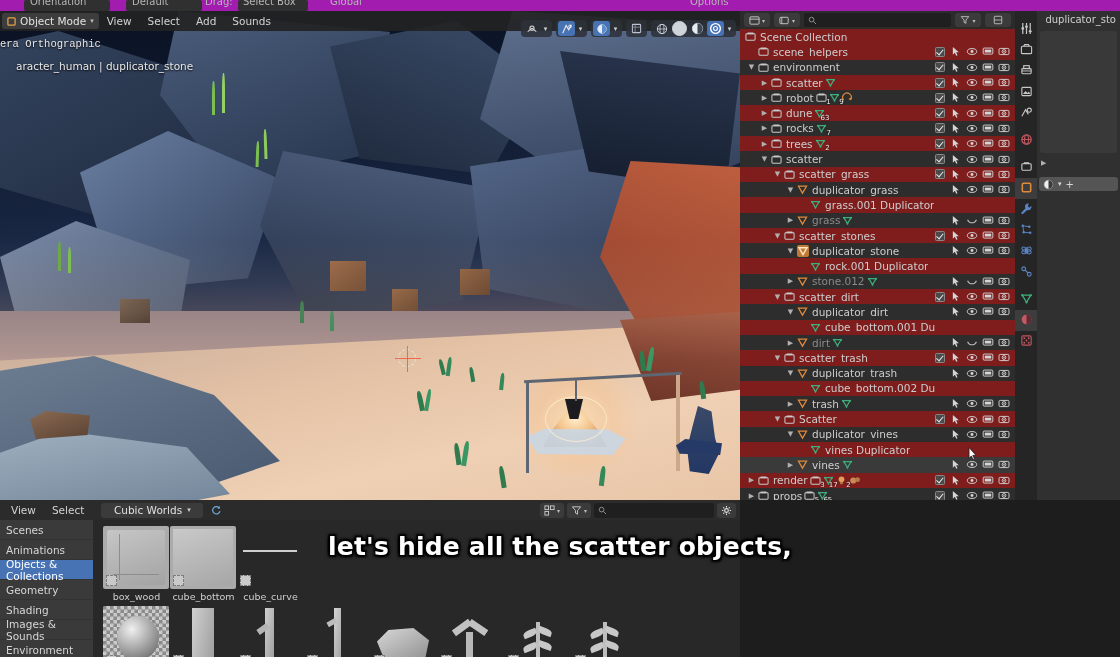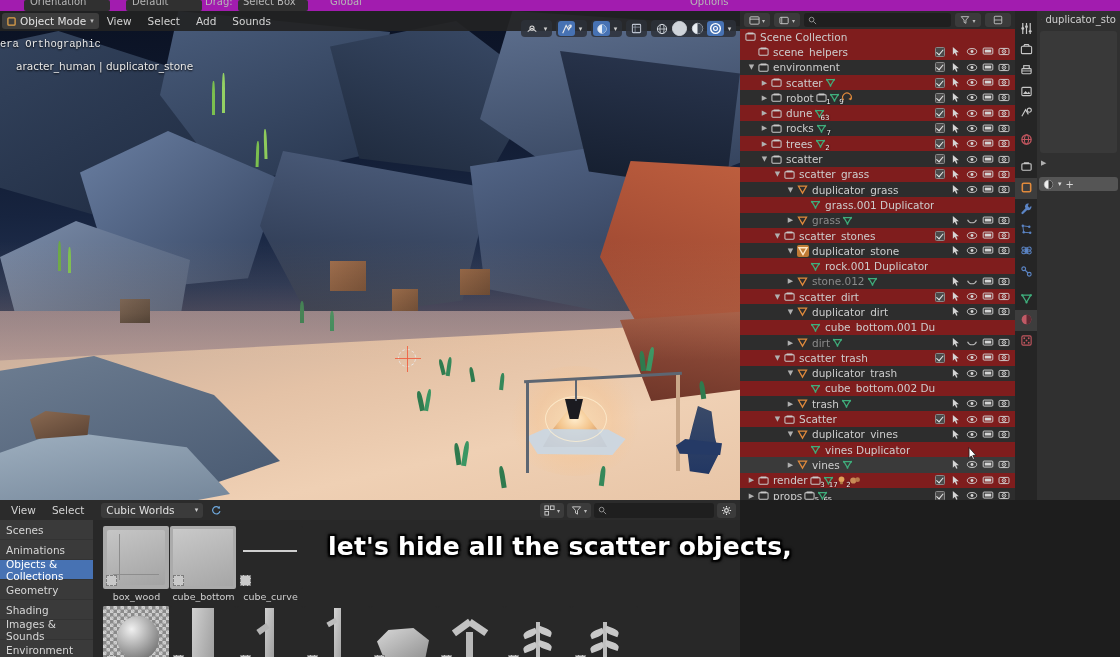--- a/index.html
+++ b/index.html
@@ -67,21 +67,21 @@
   .ptab.act{background:#3d3d3d;}
   .pbody{position:absolute;left:22px;top:0;right:0;bottom:0;background:#303030;}
   .pbread{height:16px;display:flex;align-items:center;gap:4px;padding:0 4px;font-size:10px;color:#cfcfcf;}
   .ppanel{margin:4px 3px;height:122px;background:#393939;border-radius:3px;}
   .prow{position:absolute;left:26px;right:2px;height:14px;background:#555;border-radius:3px;display:flex;align-items:center;gap:4px;padding:0 4px;box-sizing:border-box;font-size:10px;}
 
   
   .asset{position:absolute;left:0;top:500px;width:740px;height:157px;background:#303030;overflow:hidden;}
   .as-head{height:20px;background:#2b2b2b;display:flex;align-items:center;gap:2px;padding-left:4px;box-sizing:border-box;}
   .as-menu{padding:0 7px;font-size:10.5px;color:#d2d2d2;}
-  .as-lib{margin-left:8px;height:15px;min-width:92px;background:#3b3b3b;border-radius:3px;display:flex;align-items:center;justify-content:space-between;padding:0 5px;font-size:10.5px;color:#e0e0e0;}
+  .as-lib{margin-left:8px;height:15px;min-width:92px;background:#3b3b3b;border-radius:3px;display:flex;align-items:center;justify-content:center;padding:0 5px;font-size:10.5px;color:#e0e0e0;}
   .as-right{margin-left:auto;display:flex;align-items:center;gap:3px;padding-right:4px;}
   .as-btn{height:15px;background:#3b3b3b;border-radius:3px;display:flex;align-items:center;gap:2px;padding:0 4px;}
   .as-search{width:120px;height:15px;background:#1f1f1f;border-radius:3px;display:flex;align-items:center;gap:3px;padding:0 4px;box-sizing:border-box;}
   .as-side{position:absolute;left:0;top:20px;width:93px;bottom:0;background:#3a3a3a;}
   .as-item{height:20px;display:flex;align-items:center;padding-left:6px;font-size:10.5px;color:#d6d6d6;border-bottom:1px solid #333;box-sizing:border-box;}
   .as-item.act{background:#4772b3;color:#fff;}
   .as-grid{position:absolute;left:93px;top:20px;right:0;bottom:0;background:#282828;padding:6px 0 0 10px;box-sizing:border-box;}
   .as-cell{width:67px;float:left;margin-right:0px;}
   .as-thumb{width:66px;height:63px;background:#ababab;border-radius:2px;position:relative;overflow:hidden;}
   .as-lbl{text-align:center;font-size:9.5px;color:#cfcfcf;margin-top:2px;white-space:nowrap;overflow:hidden;}

